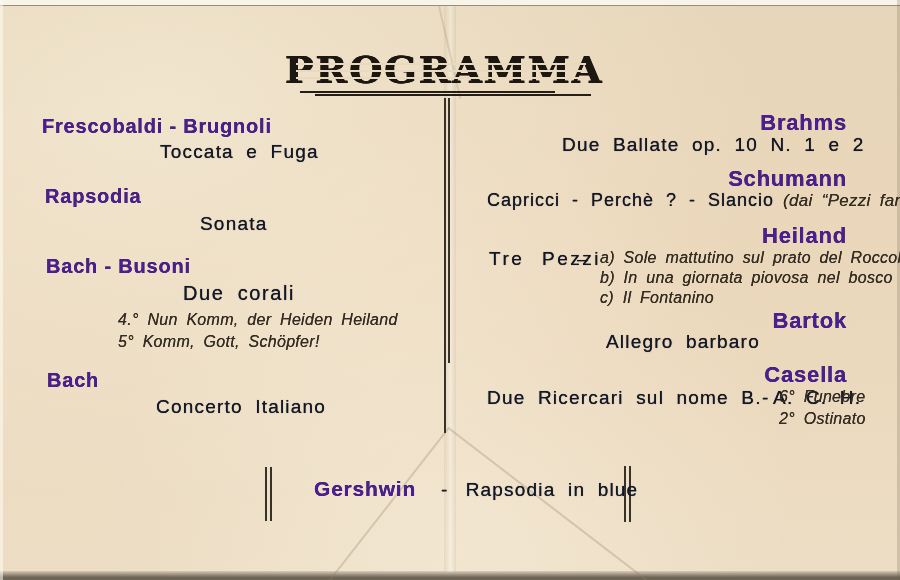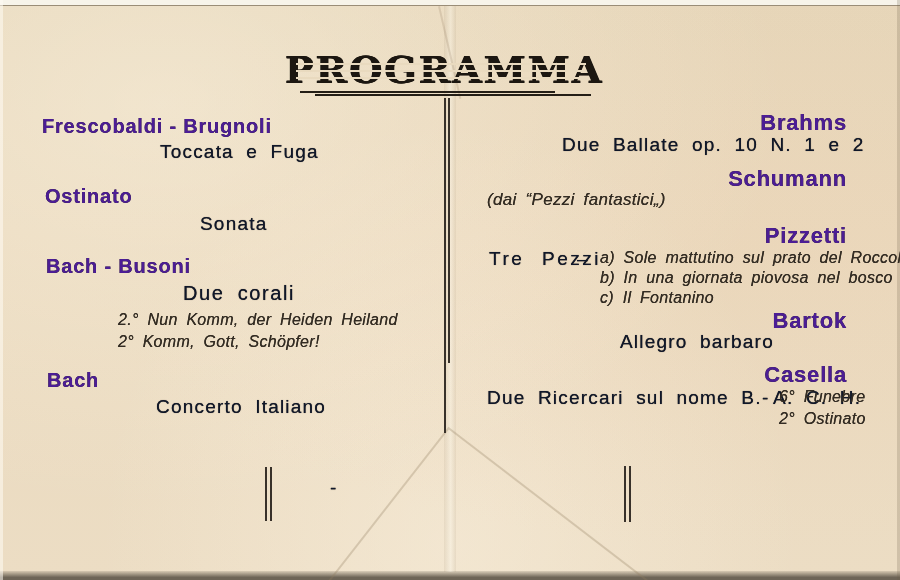--- a/index.html
+++ b/index.html
@@ -96,58 +96,61 @@
 <div class="abs title-stripe" style="top:77px;"></div>
 <div class="abs title-rule" style="left:300px; top:91px; width:255px;"></div>
 <div class="abs title-rule" style="left:315px; top:94px; width:276px;"></div>
 
 <div class="abs vline" style="left:444px; top:98px; width:2px; height:335px;"></div>
 <div class="abs vline" style="left:448px; top:98px; width:1.5px; height:265px;"></div>
 
 <span class="abs composer" style="left:42px; top:115px;">Frescobaldi - Brugnoli</span>
 <span class="abs piece" style="left:160px; top:141px;">Toccata e Fuga</span>
 
-<span class="abs composer" style="left:45px; top:185px;">Ostinato</span>
+<span class="abs composer" style="left:45px; top:185px;">Rapsodia</span>
 <span class="abs piece" style="left:200px; top:213px;">Sonata</span>
 
 <span class="abs composer" style="left:46px; top:255px;">Bach - Busoni</span>
 <span class="abs piece piece-lg" style="left:183px; top:282px;">Due corali</span>
-<span class="abs detail" style="left:118px; top:311px;">2.° Nun Komm, der Heiden Heiland</span>
-<span class="abs detail" style="left:118px; top:333px;">2° Komm, Gott, Schöpfer!</span>
+<span class="abs detail" style="left:118px; top:311px;">4.° Nun Komm, der Heiden Heiland</span>
+<span class="abs detail" style="left:118px; top:333px;">5° Komm, Gott, Schöpfer!</span>
 
 <span class="abs composer" style="left:47px; top:369px;">Bach</span>
 <span class="abs piece" style="left:156px; top:396px;">Concerto Italiano</span>
 
 <span class="abs composer composer-r" style="right:53px; top:110px;">Brahms</span>
 <span class="abs piece" style="left:562px; top:134px;">Due Ballate op. 10 N. 1 e 2</span>
 
 <span class="abs composer composer-r" style="right:53px; top:166px;">Schumann</span>
 <div class="abs row" style="left:487px; top:190px;">
+  <span class="piece" style="font-size:18px; letter-spacing:1px;">Capricci - Perchè ? - Slancio</span>
   <span class="detail" style="font-size:17px;">(dai “Pezzi fantastici„)</span>
 </div>
 
-<span class="abs composer composer-r" style="right:53px; top:223px;">Pizzetti</span>
+<span class="abs composer composer-r" style="right:53px; top:223px;">Heiland</span>
 <span class="abs piece piece-sp" style="left:489px; top:248px;">Tre Pezzi</span>
 <span class="abs piece" style="left:577px; top:248px;">–</span>
 <span class="abs detail" style="left:600px; top:249px;">a) Sole mattutino sul prato del Roccolo</span>
 <span class="abs detail" style="left:600px; top:269px;">b) In una giornata piovosa nel bosco</span>
 <span class="abs detail" style="left:600px; top:289px;">c) Il Fontanino</span>
 
 <span class="abs composer composer-r" style="right:53px; top:308px;">Bartok</span>
-<span class="abs piece" style="left:620px; top:331px;text-align:right;">Allegro barbaro</span>
+<span class="abs piece" style="left:606px; top:331px;text-align:right;">Allegro barbaro</span>
 
 <span class="abs composer composer-r" style="right:53px; top:362px;">Casella</span>
 <span class="abs piece" style="left:487px; top:387px;">Due Ricercari sul nome B. A. C. H.</span>
 <span class="abs piece" style="left:762px; top:387px;">-</span>
 <span class="abs detail" style="left:779px; top:388px;">6° Funebre</span>
 <span class="abs detail" style="left:779px; top:410px;">2° Ostinato</span>
 
 <div class="abs dbar" style="left:265px; top:467px; height:54px;">
   <span class="vline l1"></span>
     <span class="vline l2"></span>
 </div>
 <div class="abs dbar" style="left:624px; top:466px; height:56px;">
   <span class="vline l1"></span>
     <span class="vline l2"></span>
 </div>
 <div class="abs row" style="left:314px; top:477px;">
+  <span class="composer" style="font-size:21px;">Gershwin</span>
   <span class="piece" style="margin-left:16px;">-</span>
+  <span class="piece" style="margin-left:8px;">Rapsodia in blue</span>
 </div>
 
 </body></html>

